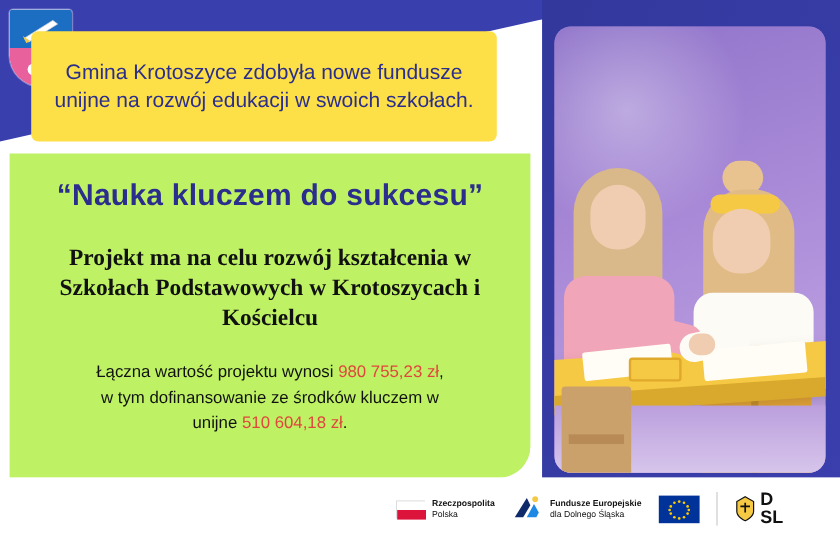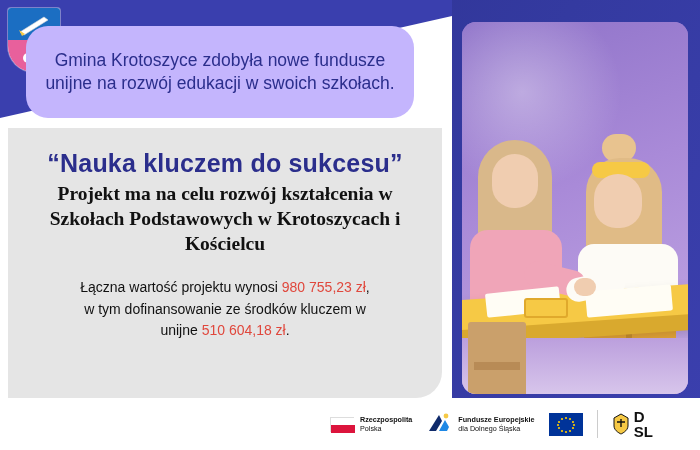--- a/index.html
+++ b/index.html
@@ -70,59 +70,59 @@
   .crest .flower {
     position: absolute;
     left: 14px; top: 36px;
     width: 24px; height: 22px;
   }
   
   .headline-bubble {
     position: absolute;
     left: 26px; top: 26px;
     width: 388px; height: 92px;
-    background: #c4b5fd;
-    border-radius: 22px;
+    background: #fde047;
+    border-radius: 6px;
     display: flex;
     align-items: center;
     justify-content: center;
     padding: 6px 18px;
   }
   .headline-bubble .txt {
     color: #2b2e8c;
     font-size: 17.5px;
     line-height: 1.33;
     text-align: center;
     font-weight: 400;
   }
   
   .main-panel {
     position: absolute;
     left: 8px; top: 128px;
     width: 434px; height: 270px;
-    background: #e5e5e5;
+    background: #bef264;
     border-radius: 0 0 26px 0;
     padding: 14px 18px 10px 18px;
     text-align: center;
   }
   .quote {
     color: #2b2e8c;
     font-size: 25px;
     font-weight: bold;
     line-height: 1.2;
     letter-spacing: .2px;
     margin-top: 6px;
   }
   .subtitle {
     color: #111111;
     font-family: "Liberation Serif", serif;
     font-size: 19.5px;
     font-weight: bold;
     line-height: 1.28;
-    margin-top: 4px;
+    margin-top: 26px;
   }
   .amounts {
     margin-top: 20px;
     color: #111111;
     font-size: 14px;
     line-height: 1.55;
   }
   .amount-hl { color: #e0473c; }
   
   .photo {

